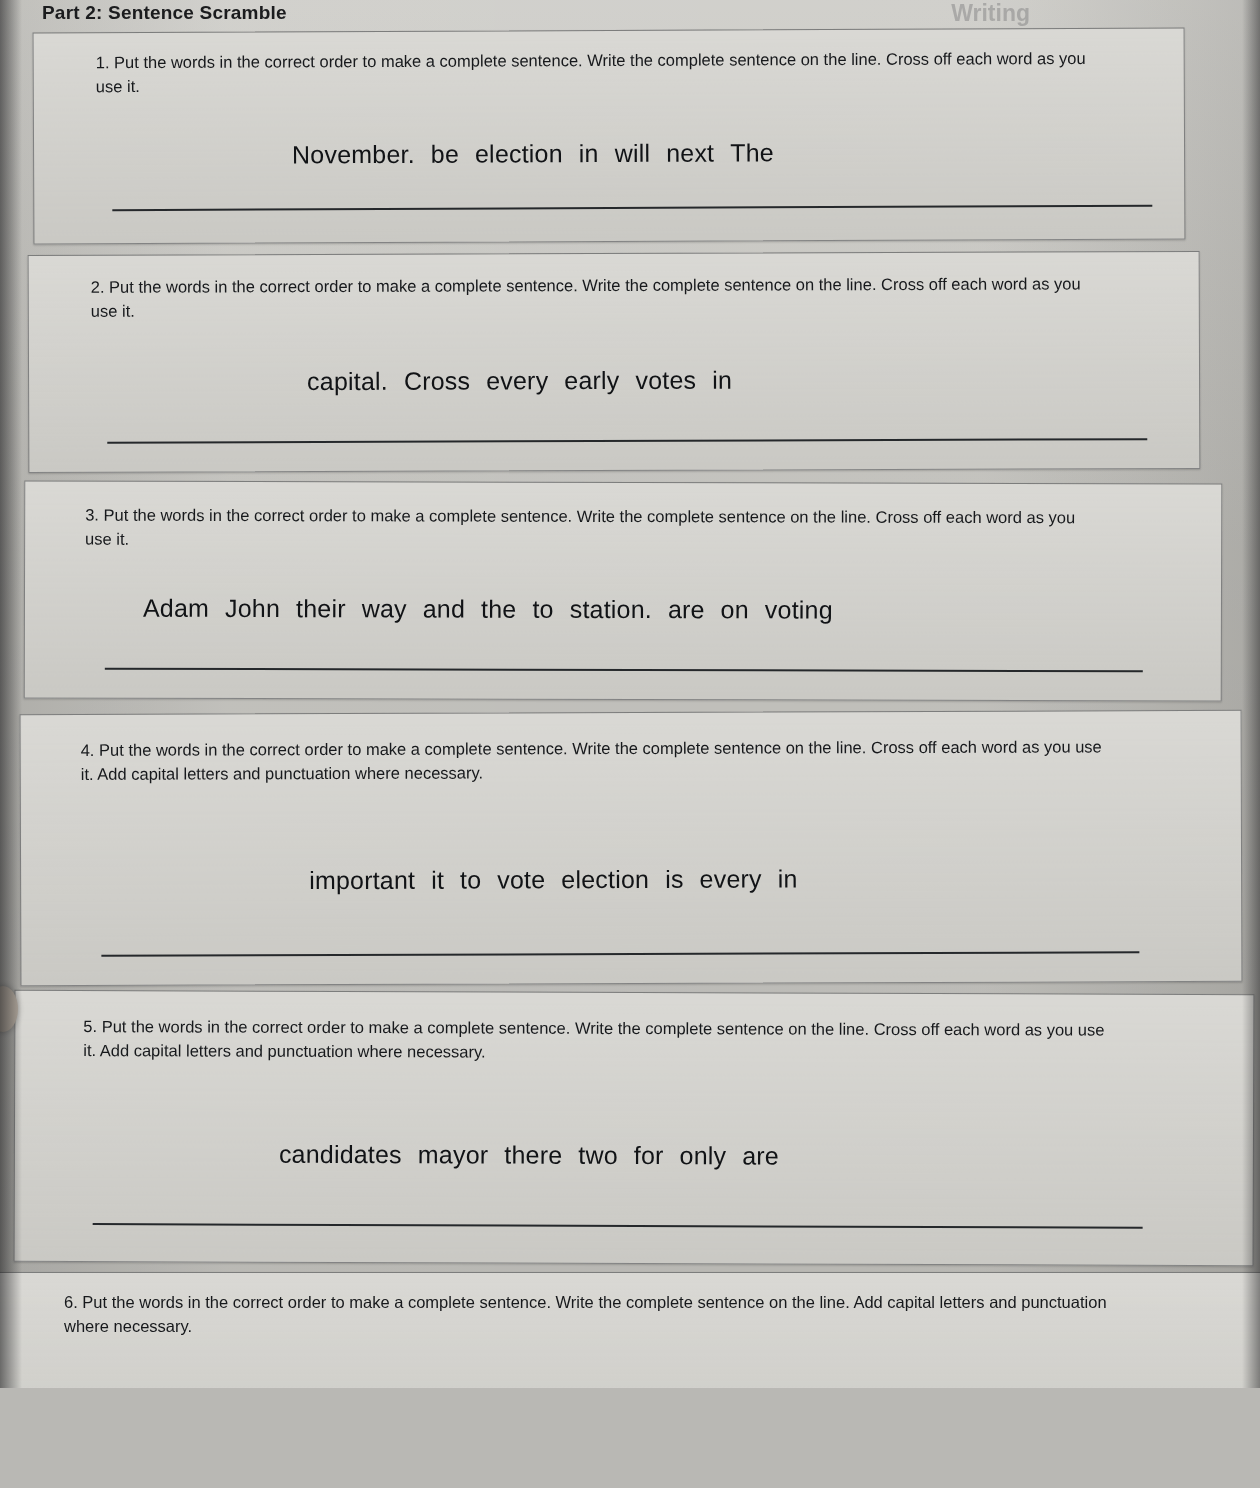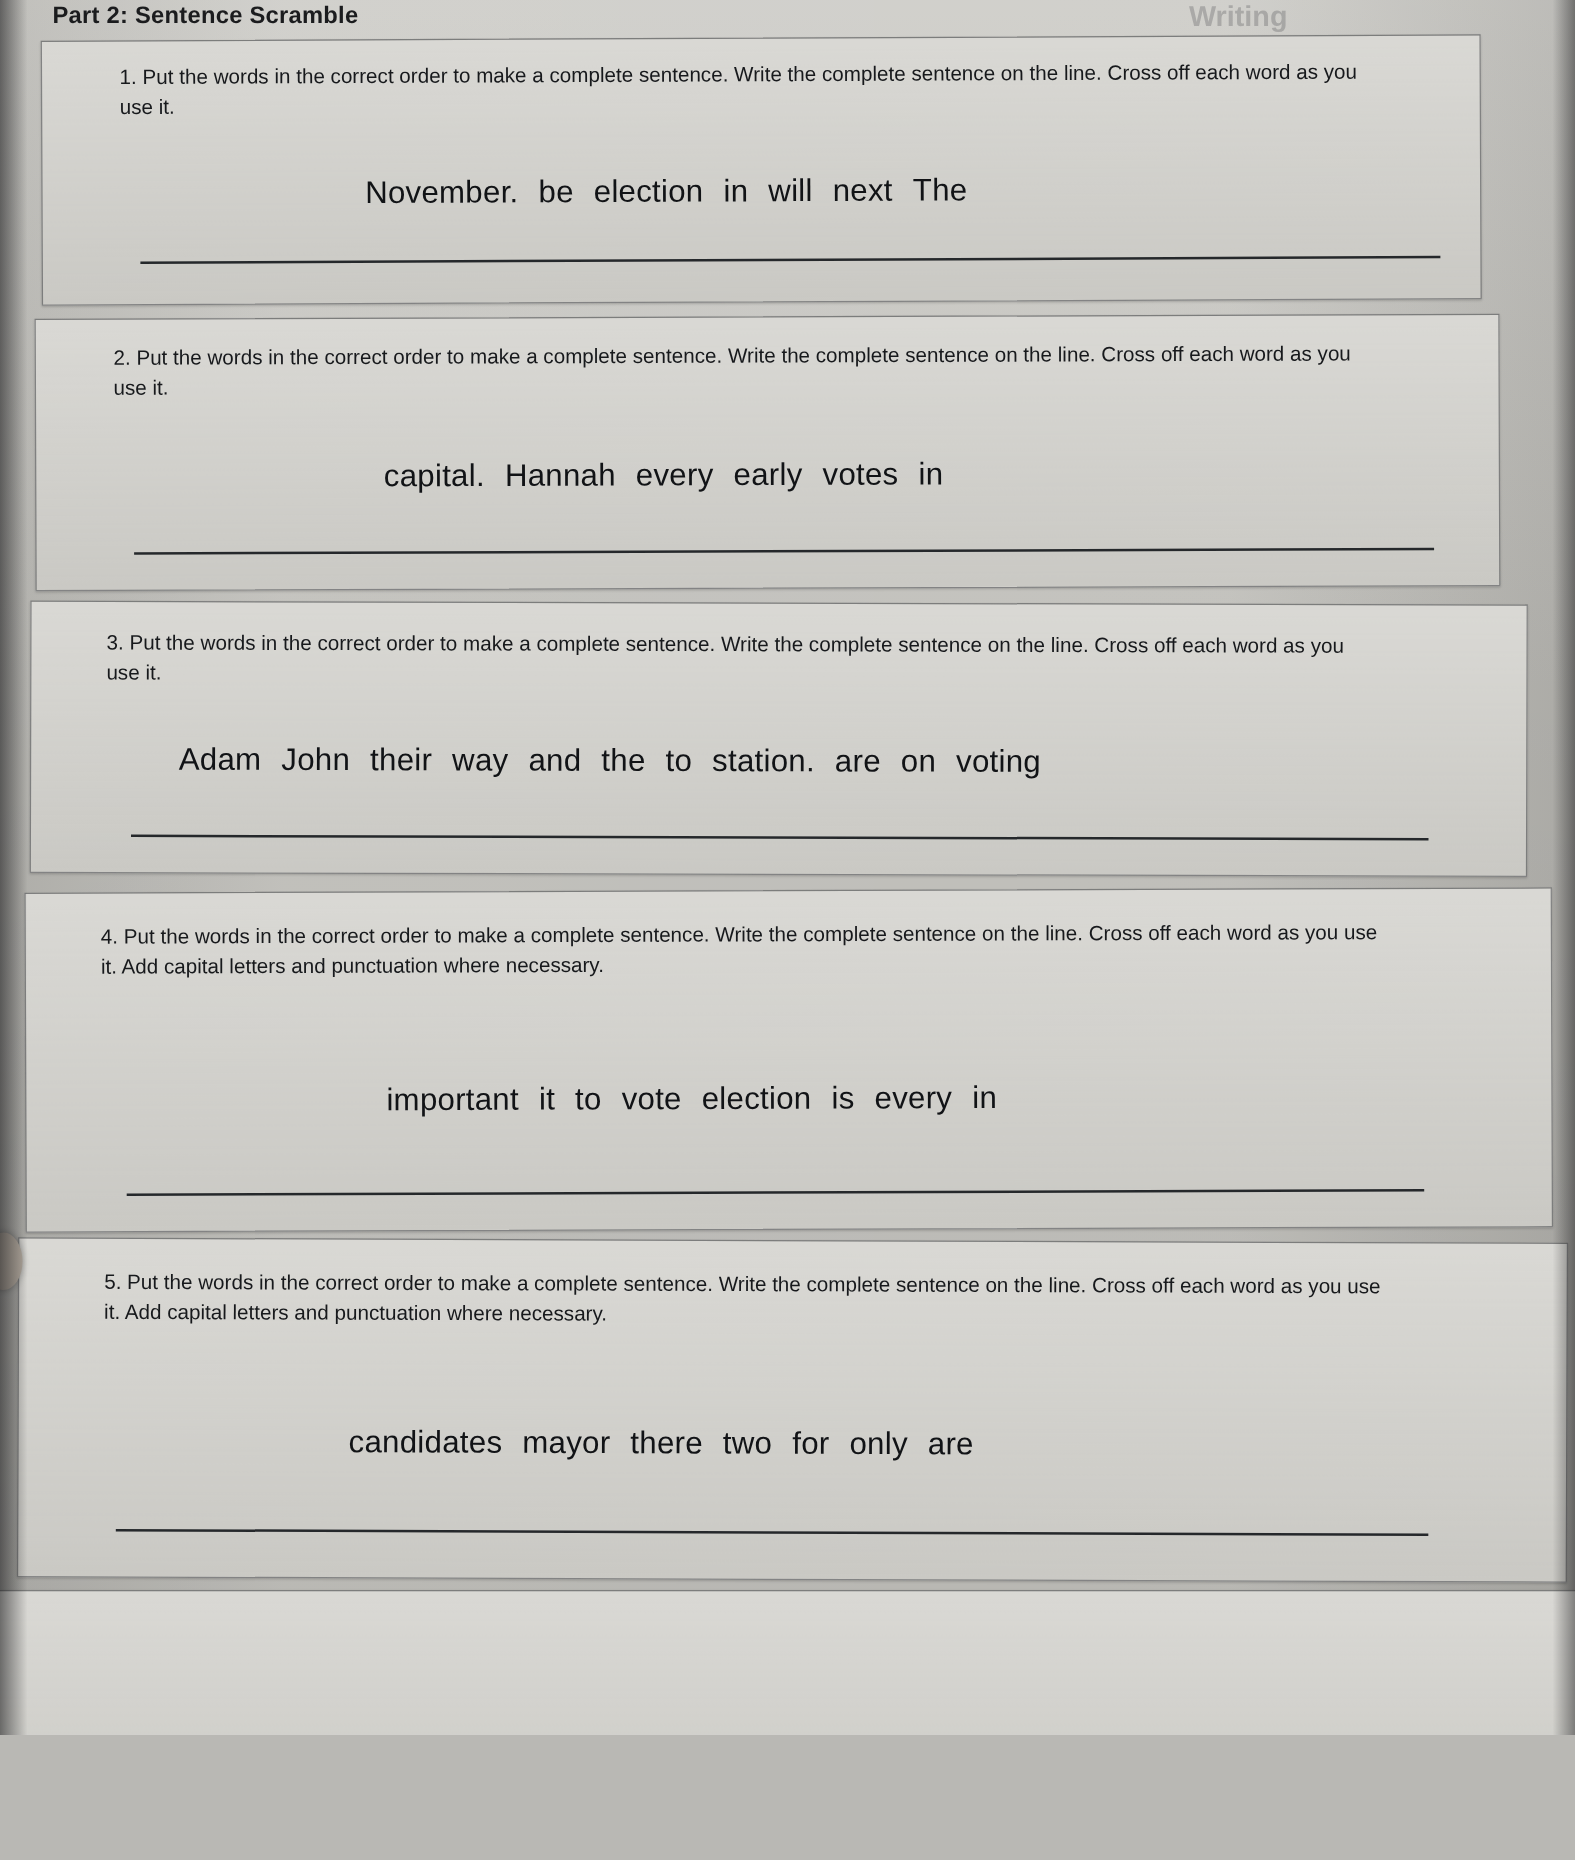--- a/index.html
+++ b/index.html
@@ -148,21 +148,21 @@
     <div class="answer-line" style="left:78px; top:176px; width:1040px;"></div>
   </div>
 
   <div class="qblock" id="q2">
     <div class="prompt-wrap" style="left:62px; top:20px; width:1015px;">
       <p class="prompt">
         <span class="num">2.</span>
         <span>Put the words in the correct order to make a complete sentence.  Write the complete sentence on the line.  Cross off each word as you use it.</span>
       </p>
     </div>
-    <div class="scramble" style="left:278px; top:112px;"><span>capital.</span><span>Hannah</span><span>every</span><span>early</span><span>votes</span><span>in</span></div>
+    <div class="scramble" style="left:278px; top:112px;"><span>capital.</span><span>Cross</span><span>every</span><span>early</span><span>votes</span><span>in</span></div>
     <div class="answer-line" style="left:78px; top:186px; width:1040px;"></div>
   </div>
 
   <div class="qblock" id="q3">
     <div class="prompt-wrap" style="left:60px; top:22px; width:1020px;">
       <p class="prompt">
         <span class="num">3.</span>
         <span>Put the words in the correct order to make a complete sentence.  Write the complete sentence on the line.  Cross off each word as you use it.</span>
       </p>
     </div>
@@ -186,19 +186,25 @@
       <p class="prompt">
         <span class="num">5.</span>
         <span>Put the words in the correct order to make a complete sentence.  Write the complete sentence on the line.  Cross off each word as you use it.  Add capital letters and punctuation where necessary.</span>
       </p>
     </div>
     <div class="scramble" style="left:264px; top:148px;"><span>candidates</span><span>mayor</span><span>there</span><span>two</span><span>for</span><span>only</span><span>are</span></div>
     <div class="answer-line" style="left:78px; top:232px; width:1050px;"></div>
   </div>
 
   <div class="qblock" id="q6">
+    <div class="prompt-wrap" style="left:64px; top:18px; width:1070px;">
+      <p class="prompt">
+        <span class="num">6.</span>
+        <span>Put the words in the correct order to make a complete sentence.  Write the complete sentence on the line. Add capital letters and punctuation where necessary.</span>
+      </p>
+    </div>
     <div class="scramble" style="left:278px; top:128px;"><span>an</span><span>already</span><span>you</span><span>in</span><span>election</span><span>have</span><span>voted</span></div>
   </div>
 
   <div class="thumb"></div>
   <div class="edge-dark-left"></div>
   <div class="edge-dark-right"></div>
 </div>
 
 </body></html>

